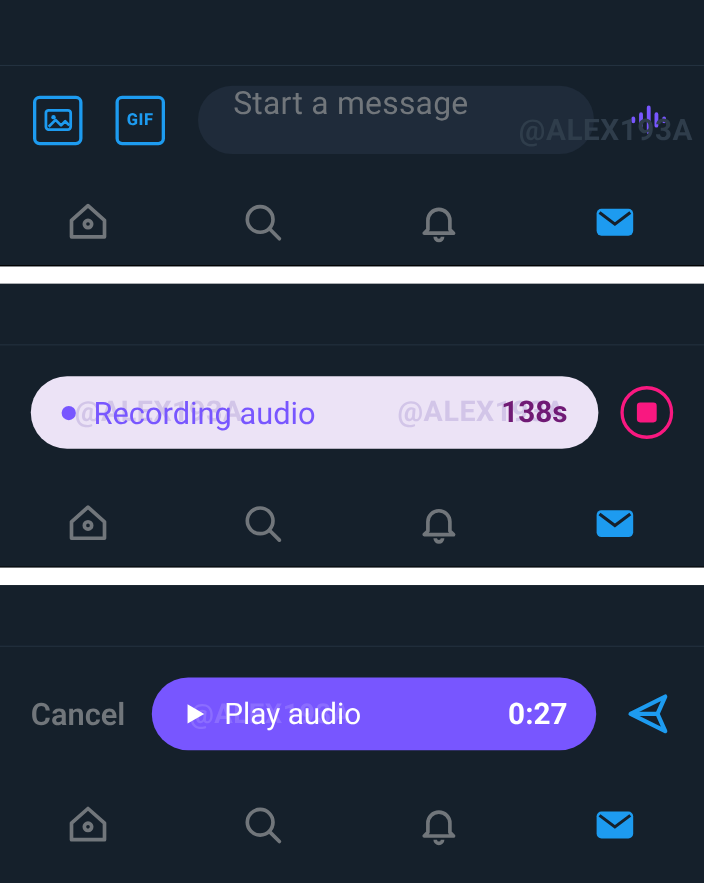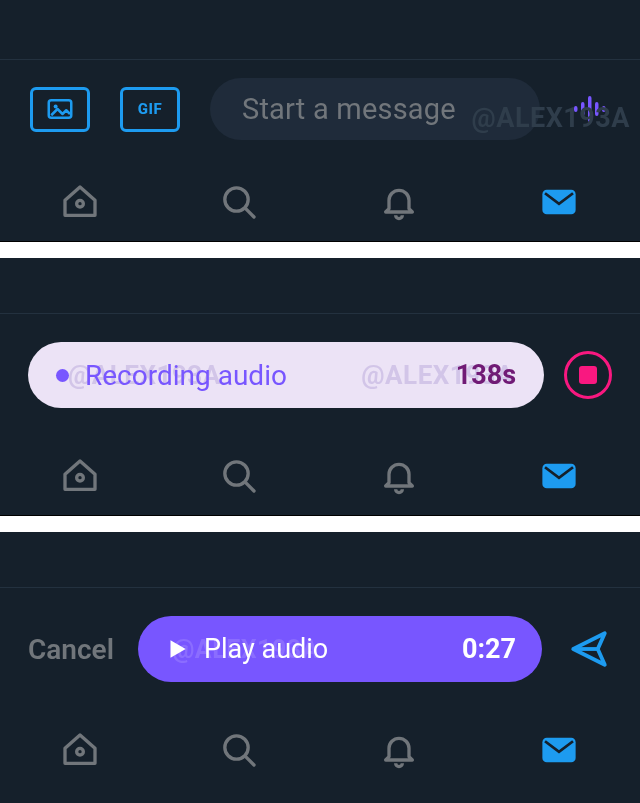--- a/index.html
+++ b/index.html
@@ -3,24 +3,24 @@
   <meta charset="utf-8">
   <style>
     * { margin:0; padding:0; box-sizing:border-box; font-family:-apple-system,BlinkMacSystemFont,"Segoe UI",Roboto,Helvetica,Arial,sans-serif; -webkit-font-smoothing:antialiased; }
     body { background:#15202b; width:640px; height:803px; overflow:hidden; color:#d9d9d9; }
 
     .panel { background:#15202b; }
     .topbar-spacer { height:60px; border-bottom:1.5px solid #23313f; }
 
     
     .compose-row { display:flex; align-items:center; gap:30px; padding:18px 30px 22px 30px; }
-    .sq-icon { width:60px; height:45px; border:3px solid #1d9bf0; border-radius:6px; display:flex; align-items:center; justify-content:center; }
+    .sq-icon { width:45px; height:45px; border:3px solid #1d9bf0; border-radius:6px; display:flex; align-items:center; justify-content:center; }
     .sq-icon svg { display:block; }
     .sq-gif { color:#1d9bf0; font-weight:800; font-size:15px; letter-spacing:.5px; }
-    .msg-input { flex:1; display:flex; align-items:center; background:#1f2b3a; height:62px; border-radius:31px; padding:0 32px; }
+    .msg-input { flex:1; display:flex; background:#1f2b3a; height:62px; border-radius:31px; padding:0 32px; }
     .msg-input span { color:#71767b; font-size:29px; font-weight:400; letter-spacing:.2px; }
     .mic-glyph { width:40px; display:flex; align-items:center; justify-content:center; }
 
     
     .wm { position:absolute; color:#2f3d4b; font-weight:700; font-size:27px; letter-spacing:.5px; pointer-events:none; }
 
     
     .nav { display:flex; justify-content:space-around; align-items:center; height:80px; border-bottom:1.5px solid #000; }
     .nav svg { display:block; }
 

